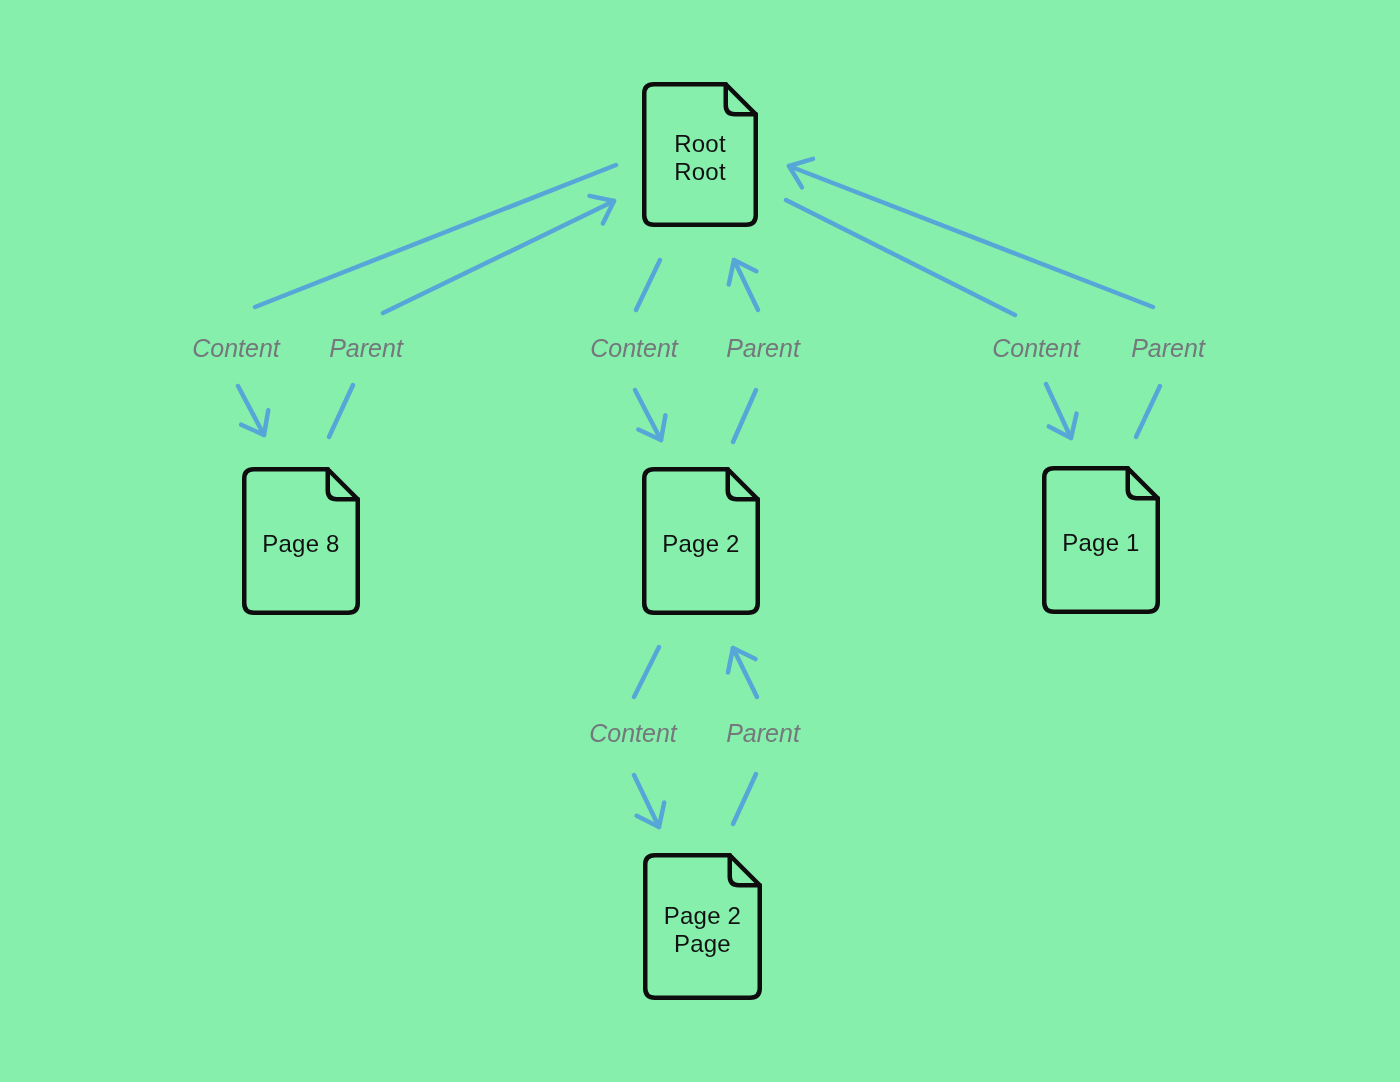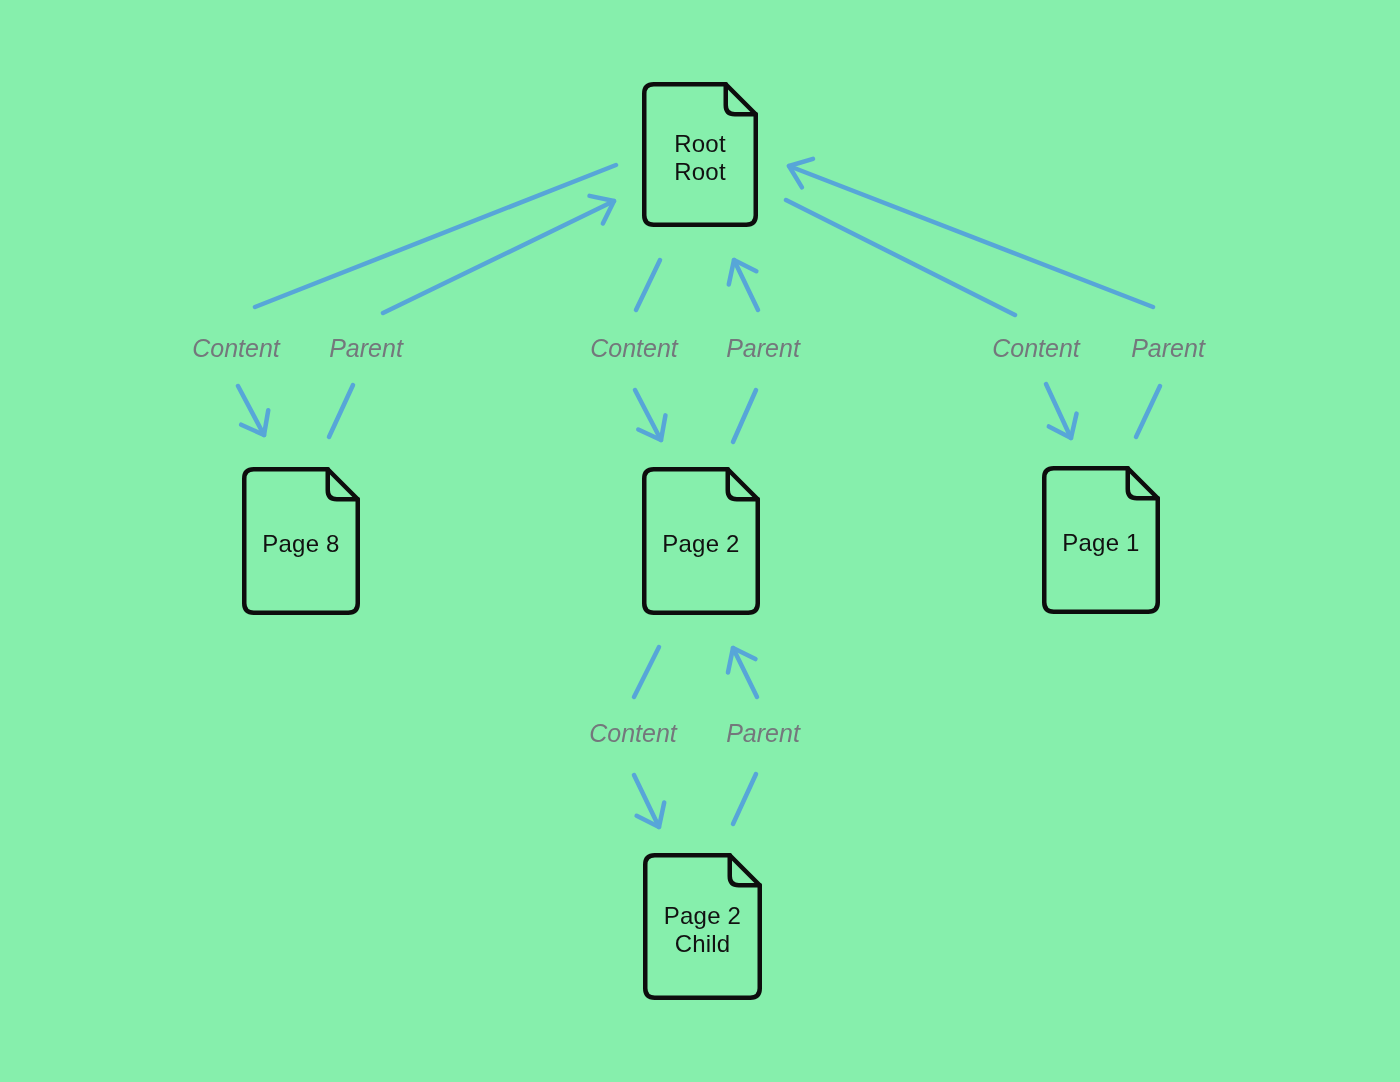--- a/index.html
+++ b/index.html
@@ -93,21 +93,21 @@
         <div>Page 1</div>
       </div>
     </div>
     <div class="node" style="left: 643px; top: 853px; width: 119px; height: 147px;">
       <svg class="doc" width="119" height="147">
         <path d="M 86.75 2.25 L 11.75 2.25 Q 2.25 2.25 2.25 11.75 L 2.25 135.25 Q 2.25 144.75 11.75 144.75 L 107.25 144.75 Q 116.75 144.75 116.75 135.25 L 116.75 32.25 Z" fill="none" stroke="#0D0D0D" stroke-width="4.5" stroke-linejoin="round" stroke-linecap="round"></path>
         <path d="M 86.75 2.25 L 86.75 23.25 Q 86.75 32.25 95.75 32.25 L 116.75 32.25" fill="none" stroke="#0D0D0D" stroke-width="4.5" stroke-linejoin="round" stroke-linecap="round"></path>
       </svg>
       <div class="node-text" style="color:#111111">
         <div>Page 2</div>
-        <div>Child</div>
+        <div>Page</div>
       </div>
     </div>
     <div class="edge-label" style="left: 236px; top: 348px; color: rgb(116, 119, 124);">Content</div>
     <div class="edge-label" style="left: 366px; top: 348px; color: rgb(116, 119, 124);">Parent</div>
     <div class="edge-label" style="left: 634px; top: 348px; color: rgb(116, 119, 124);">Content</div>
     <div class="edge-label" style="left: 763px; top: 348px; color: rgb(116, 119, 124);">Parent</div>
     <div class="edge-label" style="left: 1036px; top: 348px; color: rgb(116, 119, 124);">Content</div>
     <div class="edge-label" style="left: 1168px; top: 348px; color: rgb(116, 119, 124);">Parent</div>
     <div class="edge-label" style="left: 633px; top: 733px; color: rgb(116, 119, 124);">Content</div>
     <div class="edge-label" style="left: 763px; top: 733px; color: rgb(116, 119, 124);">Parent</div>

